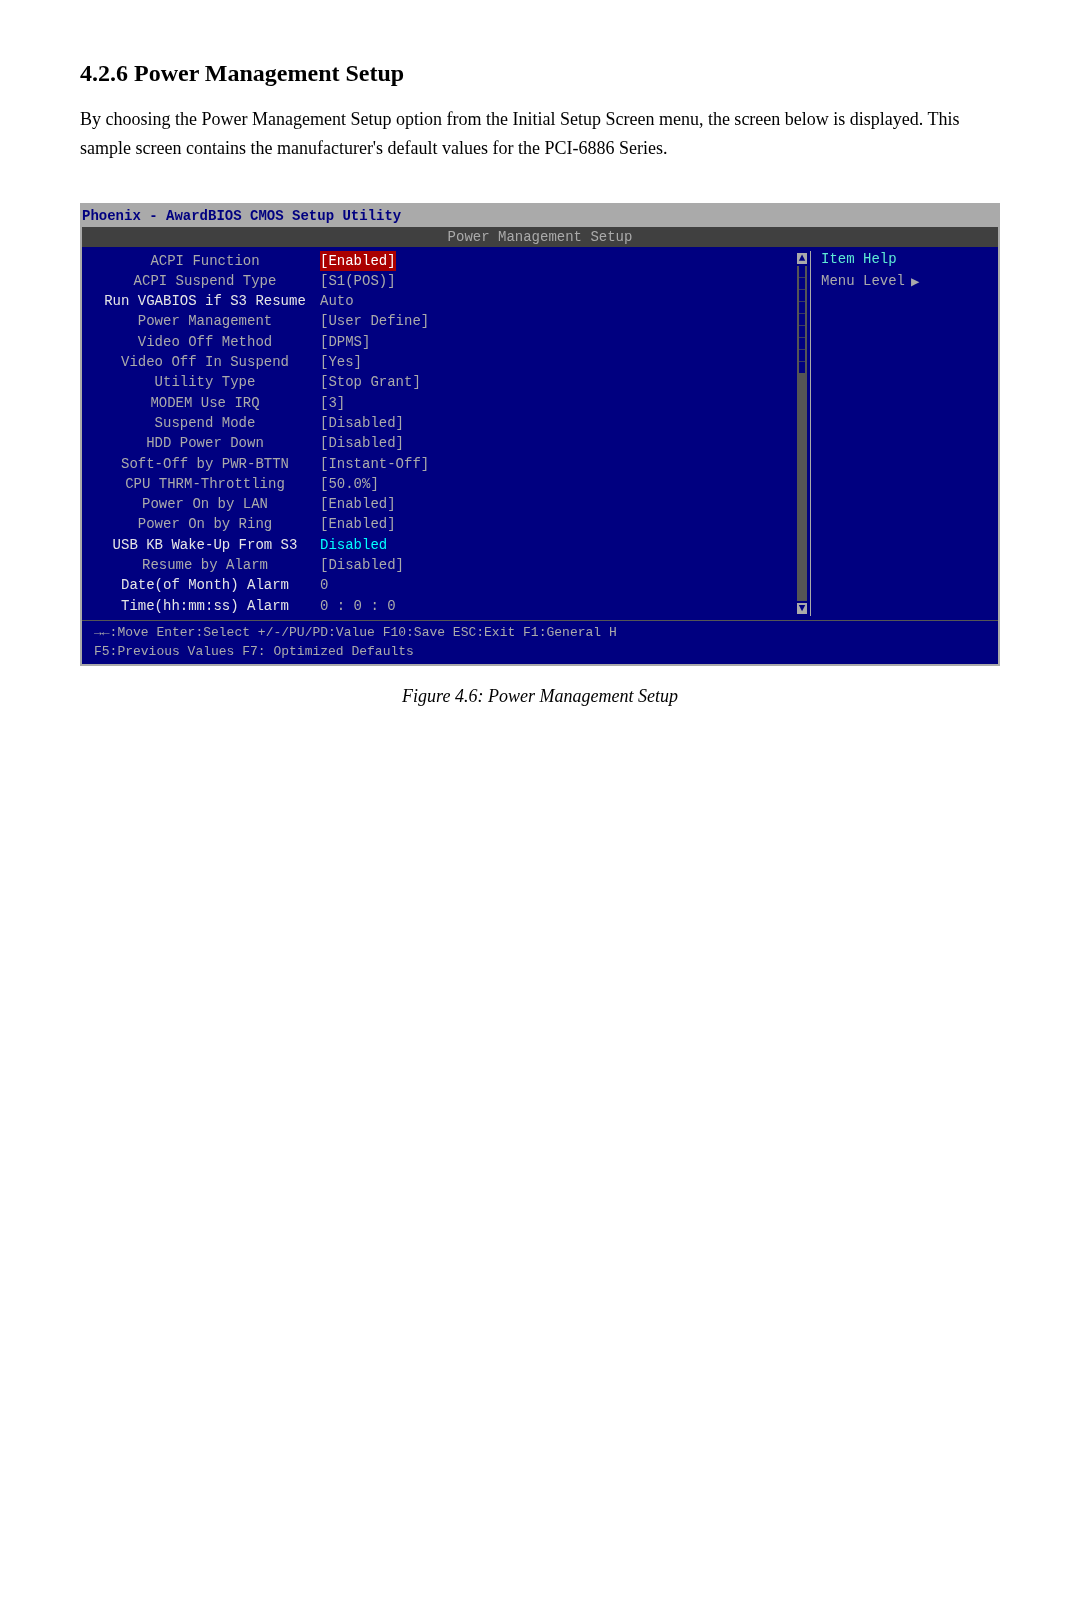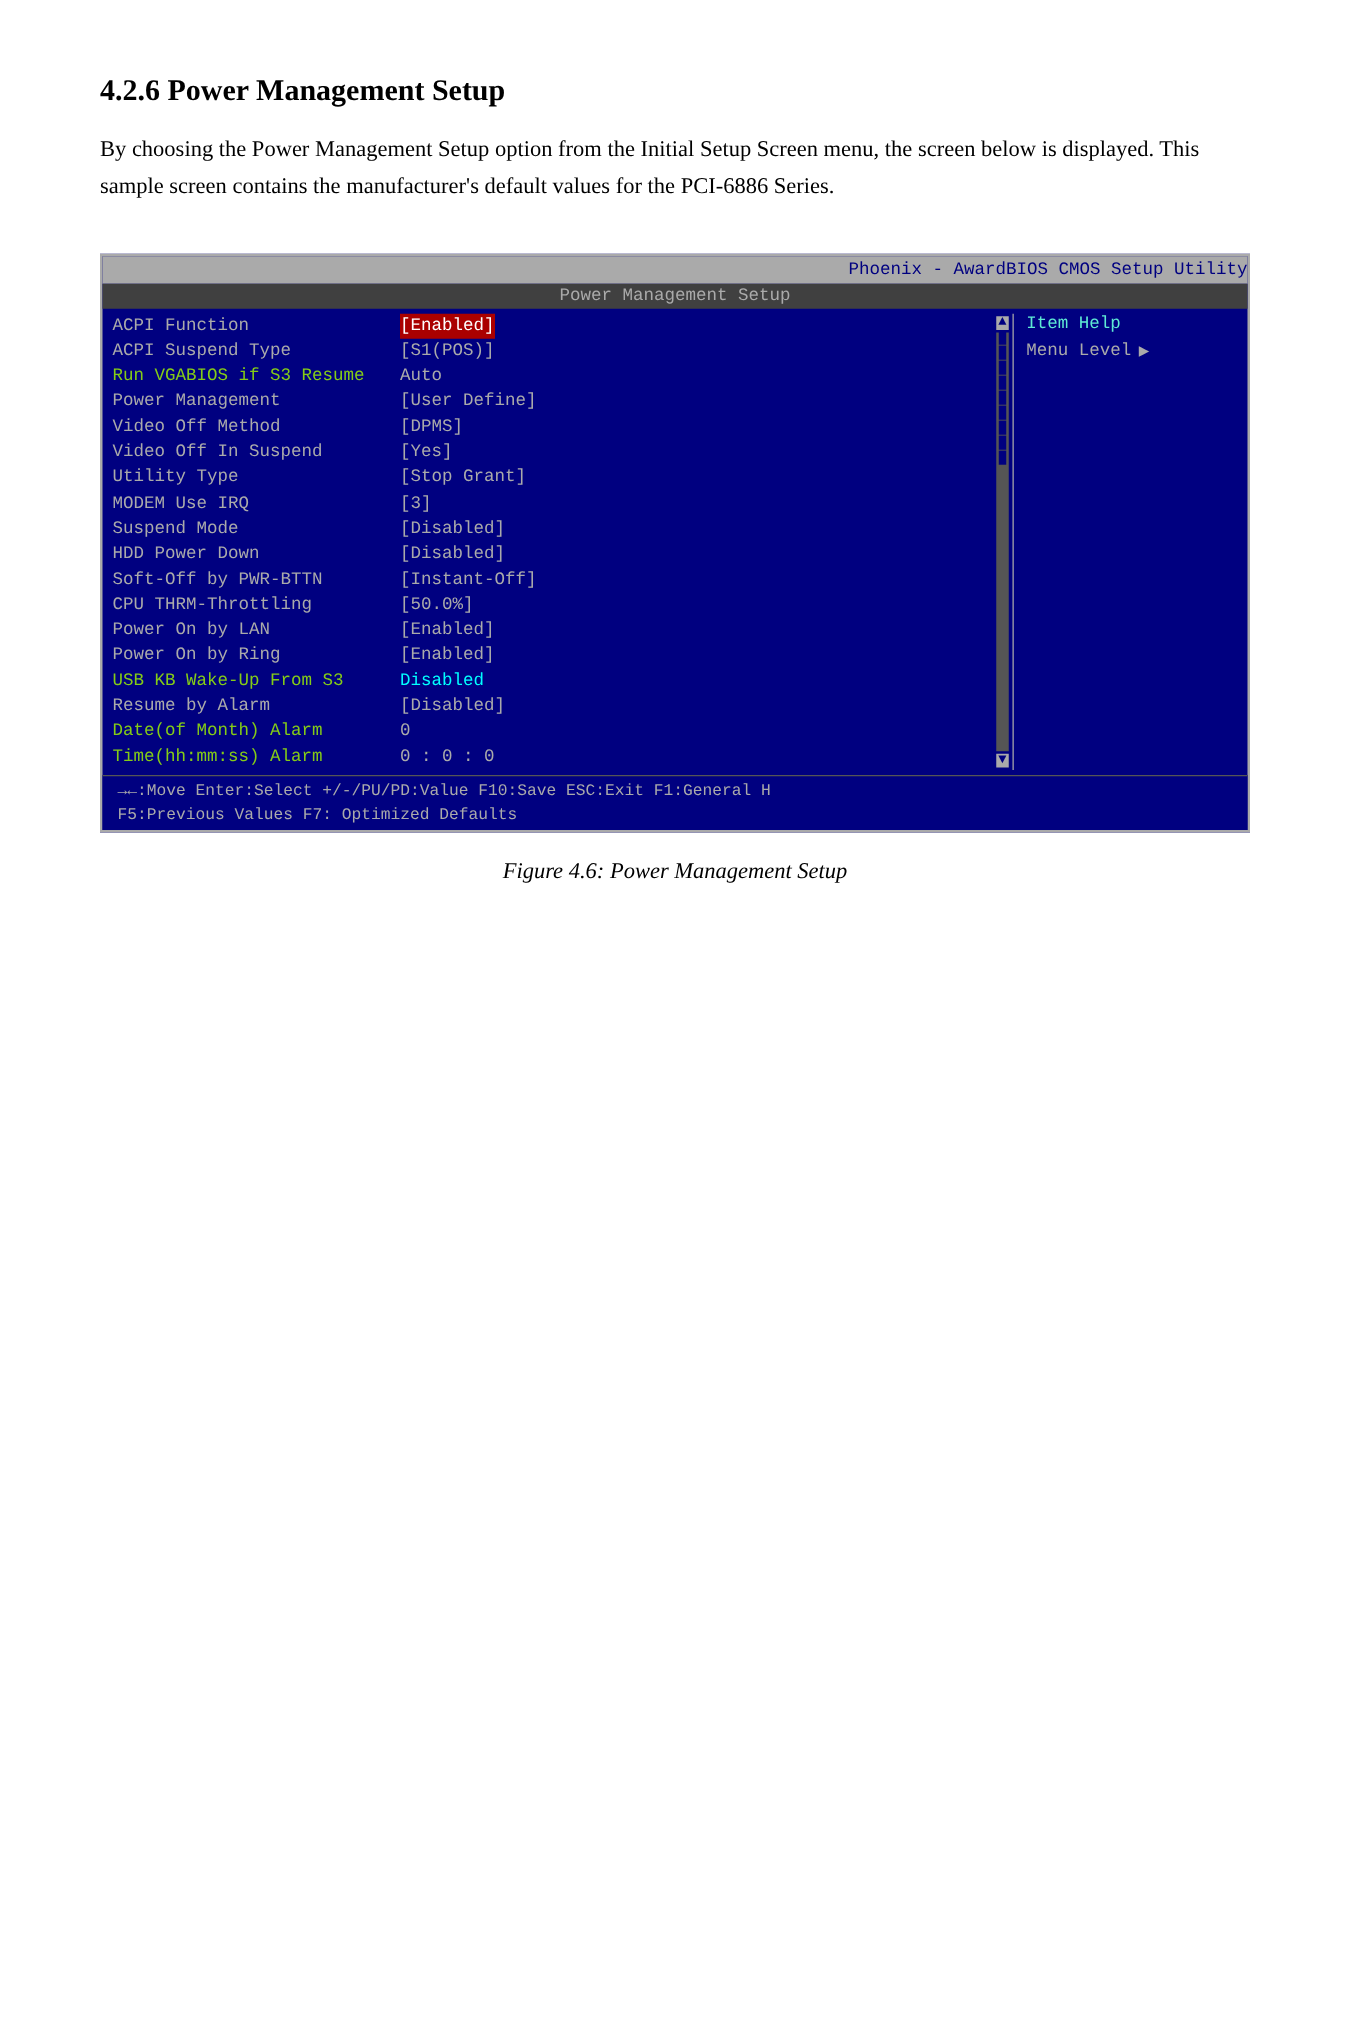--- a/index.html
+++ b/index.html
@@ -35,45 +35,46 @@
       padding: 0;
       margin-bottom: 20px;
       font-family: 'Courier New', Courier, monospace;
       font-size: 14px;
       color: #aaaaaa;
     }
 
     .bios-title-bar {
       background: #aaaaaa;
       color: #000080;
-      text-align: right;
+      text-align: left;
       padding: 3px 0;
       font-family: 'Courier New', Courier, monospace;
       font-size: 14px;
-      font-weight: normal;
+      font-weight: bold;
     }
 
     .bios-subtitle-bar {
       background: #404040;
       color: #aaaaaa;
       text-align: center;
       padding: 2px 0;
       font-family: 'Courier New', Courier, monospace;
       font-size: 14px;
     }
 
     .bios-content {
       display: flex;
       flex-direction: row;
       padding: 4px 8px;
     }
 
     .bios-left {
       flex: 1;
       padding-right: 10px;
+      text-align: center;
     }
 
     .bios-scrollbar {
       width: 16px;
       background: #000080;
       display: flex;
       flex-direction: column;
       align-items: center;
       padding: 2px 0;
       color: #aaaaaa;
@@ -96,21 +97,21 @@
       font-family: 'Courier New', Courier, monospace;
       font-size: 14px;
     }
 
     .bios-label {
       width: 230px;
       color: #aaaaaa;
     }
 
     .bios-label.cyan {
-      color: #84cc16;
+      color: #e5e5e5;
     }
 
     .bios-value {
       color: #aaaaaa;
     }
 
     .bios-value.highlighted {
       background: #aa0000;
       color: #ffffff;
     }

